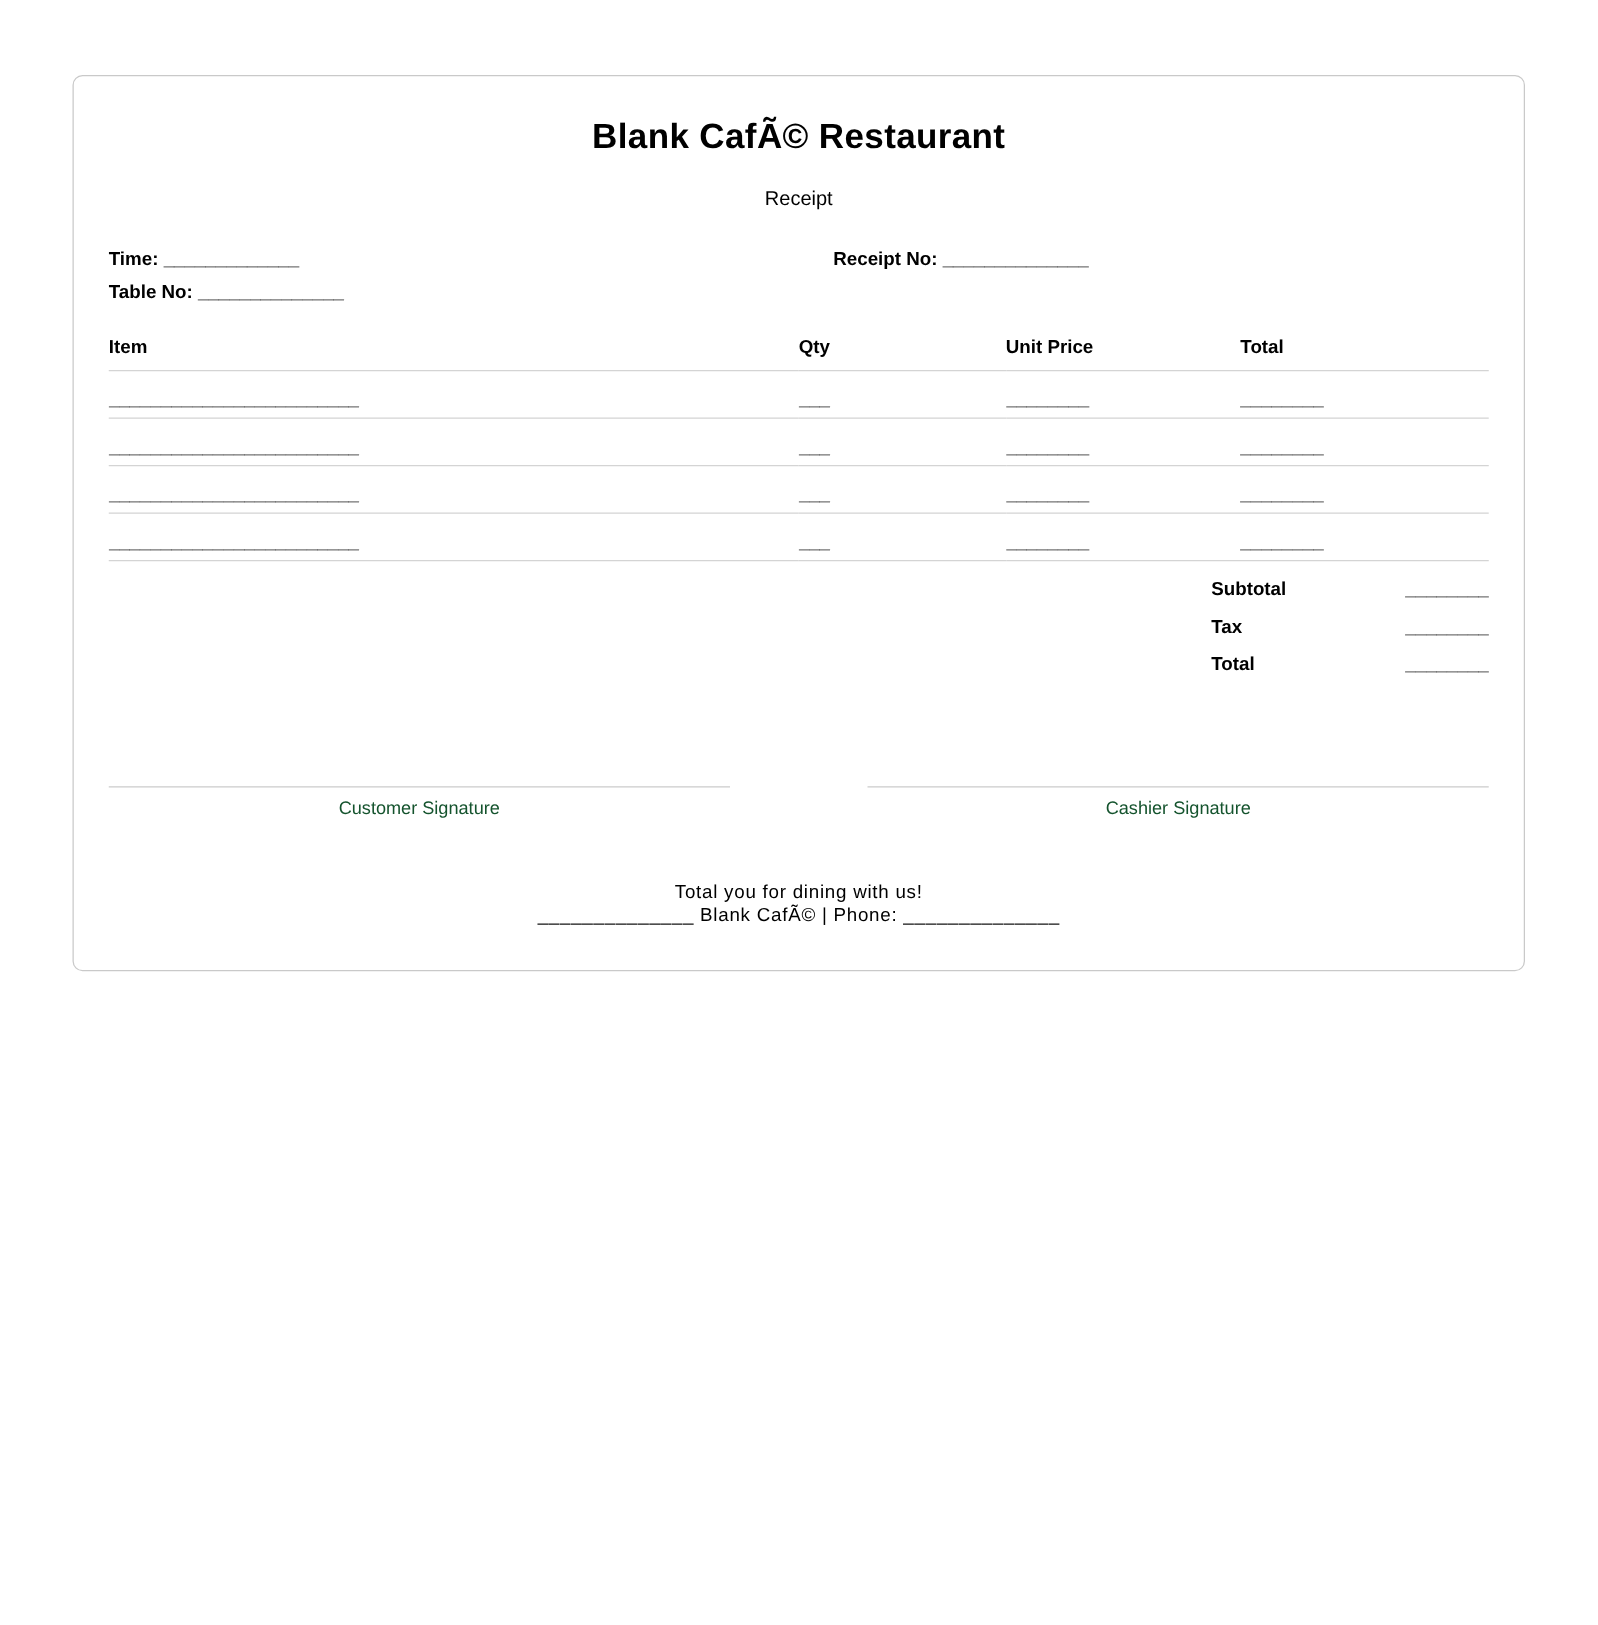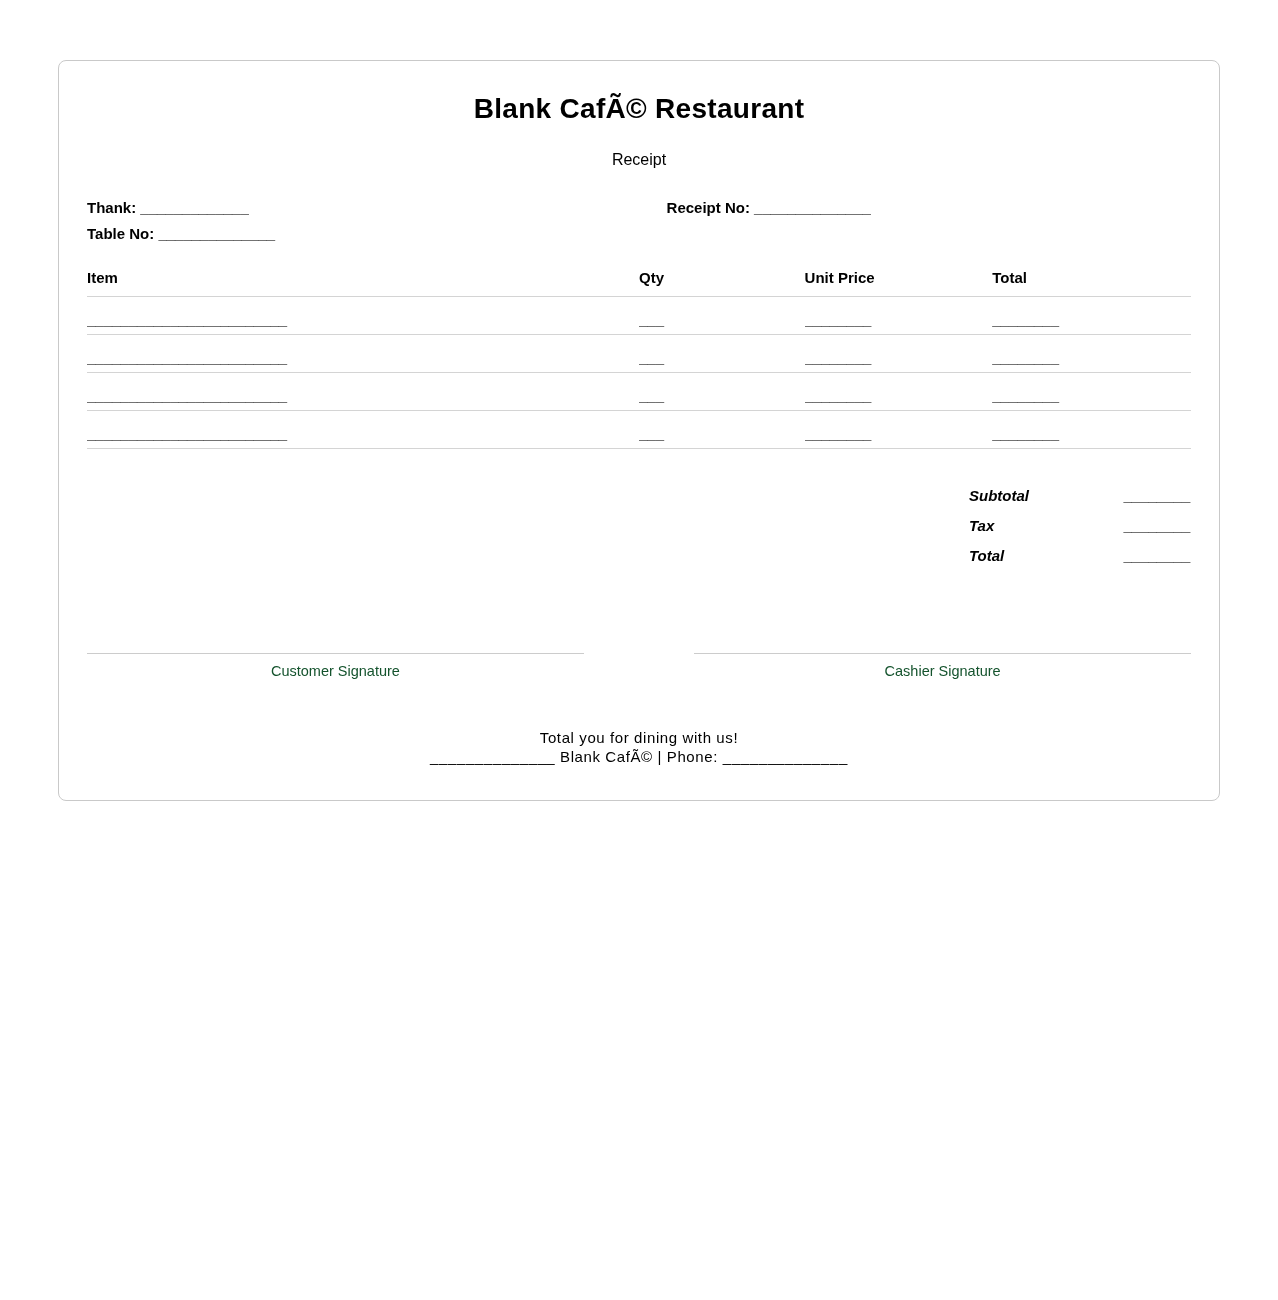--- a/index.html
+++ b/index.html
@@ -53,21 +53,21 @@
     padding: 0 0 10px 0;
     border-bottom: 1px solid #d4d4d4;
   }
   .items td {
     padding: 14px 0 6px 0;
     border-bottom: 1px solid #d4d4d4;
     font-weight: bold;
     overflow: hidden;
     white-space: nowrap;
   }
-  .totals { margin-top: 38px; font-style: italic; }
+  .totals { margin-top: 14px; }
   .totals-row {
     width: 222px;
     margin-left: auto;
     display: flex;
     justify-content: space-between;
     align-items: baseline;
     height: 30px;
     font-size: 15px;
     font-weight: bold;
   }
@@ -96,21 +96,21 @@
 <body>
 
 <div class="card">
 
   <h1 class="title">Blank CafÃ© Restaurant</h1>
   <div class="subtitle">Receipt</div>
 
   <div class="meta">
     <div class="meta-grid">
       <div class="meta-field">
-        <span>Thank:</span>
+        <span>Time:</span>
         <span class="blank">_____________</span>
       </div>
       <div class="meta-field">
         <span>Receipt No:</span>
         <span class="blank">______________</span>
       </div>
       <div class="meta-field">
         <span>Table No:</span>
         <span class="blank">______________</span>
       </div>

